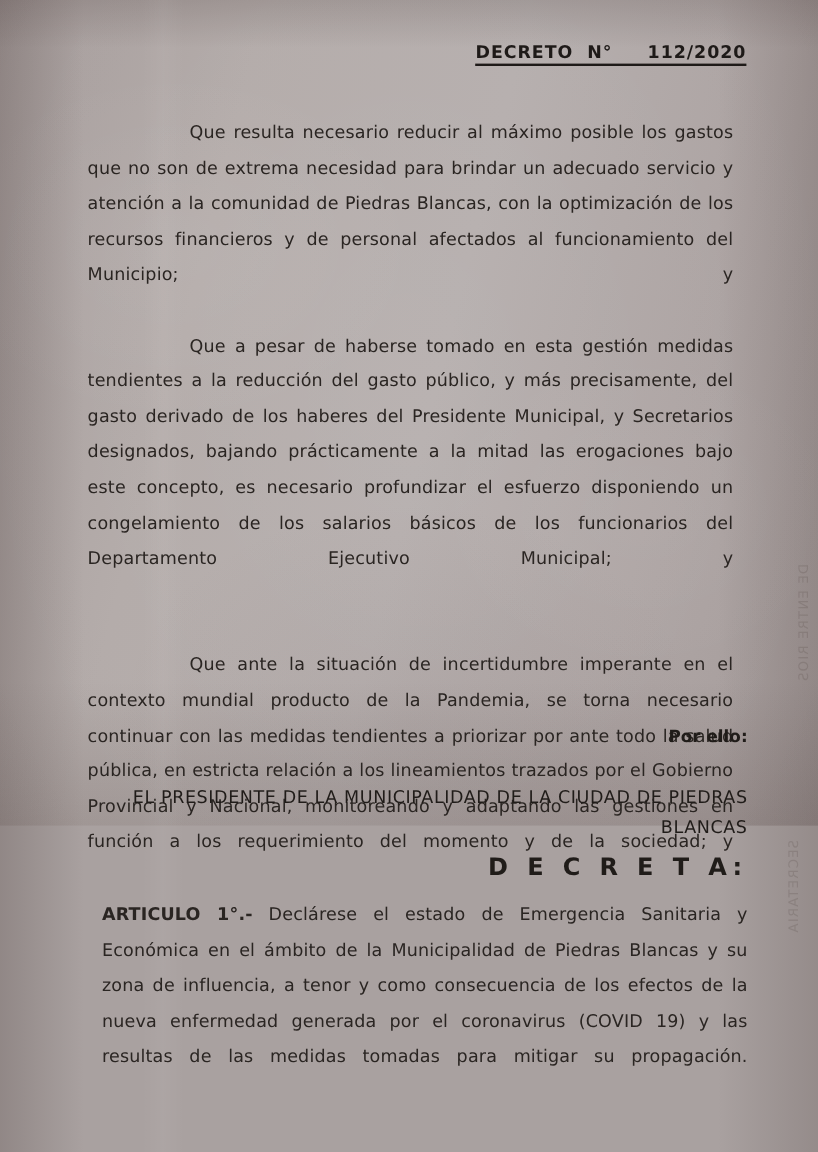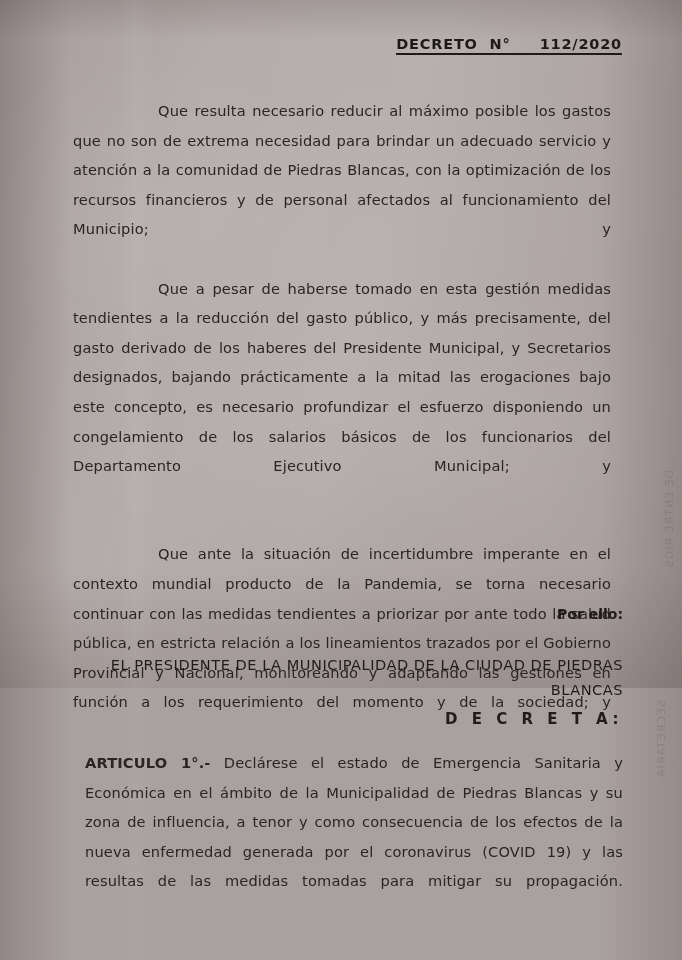--- a/index.html
+++ b/index.html
@@ -144,21 +144,21 @@
   .authority {
     top: 652px;
     font-size: 14.6px;
     font-weight: normal;
     line-height: 25px;
     letter-spacing: 0.5px;
   }
 
   .decreta {
     top: 710px;
-    font-size: 15px;
+    font-size: 20px;
     font-weight: bold;
     letter-spacing: 4.5px;
   }
 
   .article-block {
     position: absolute;
     left: 85px;
     top: 748px;
     width: 538px;
   }

